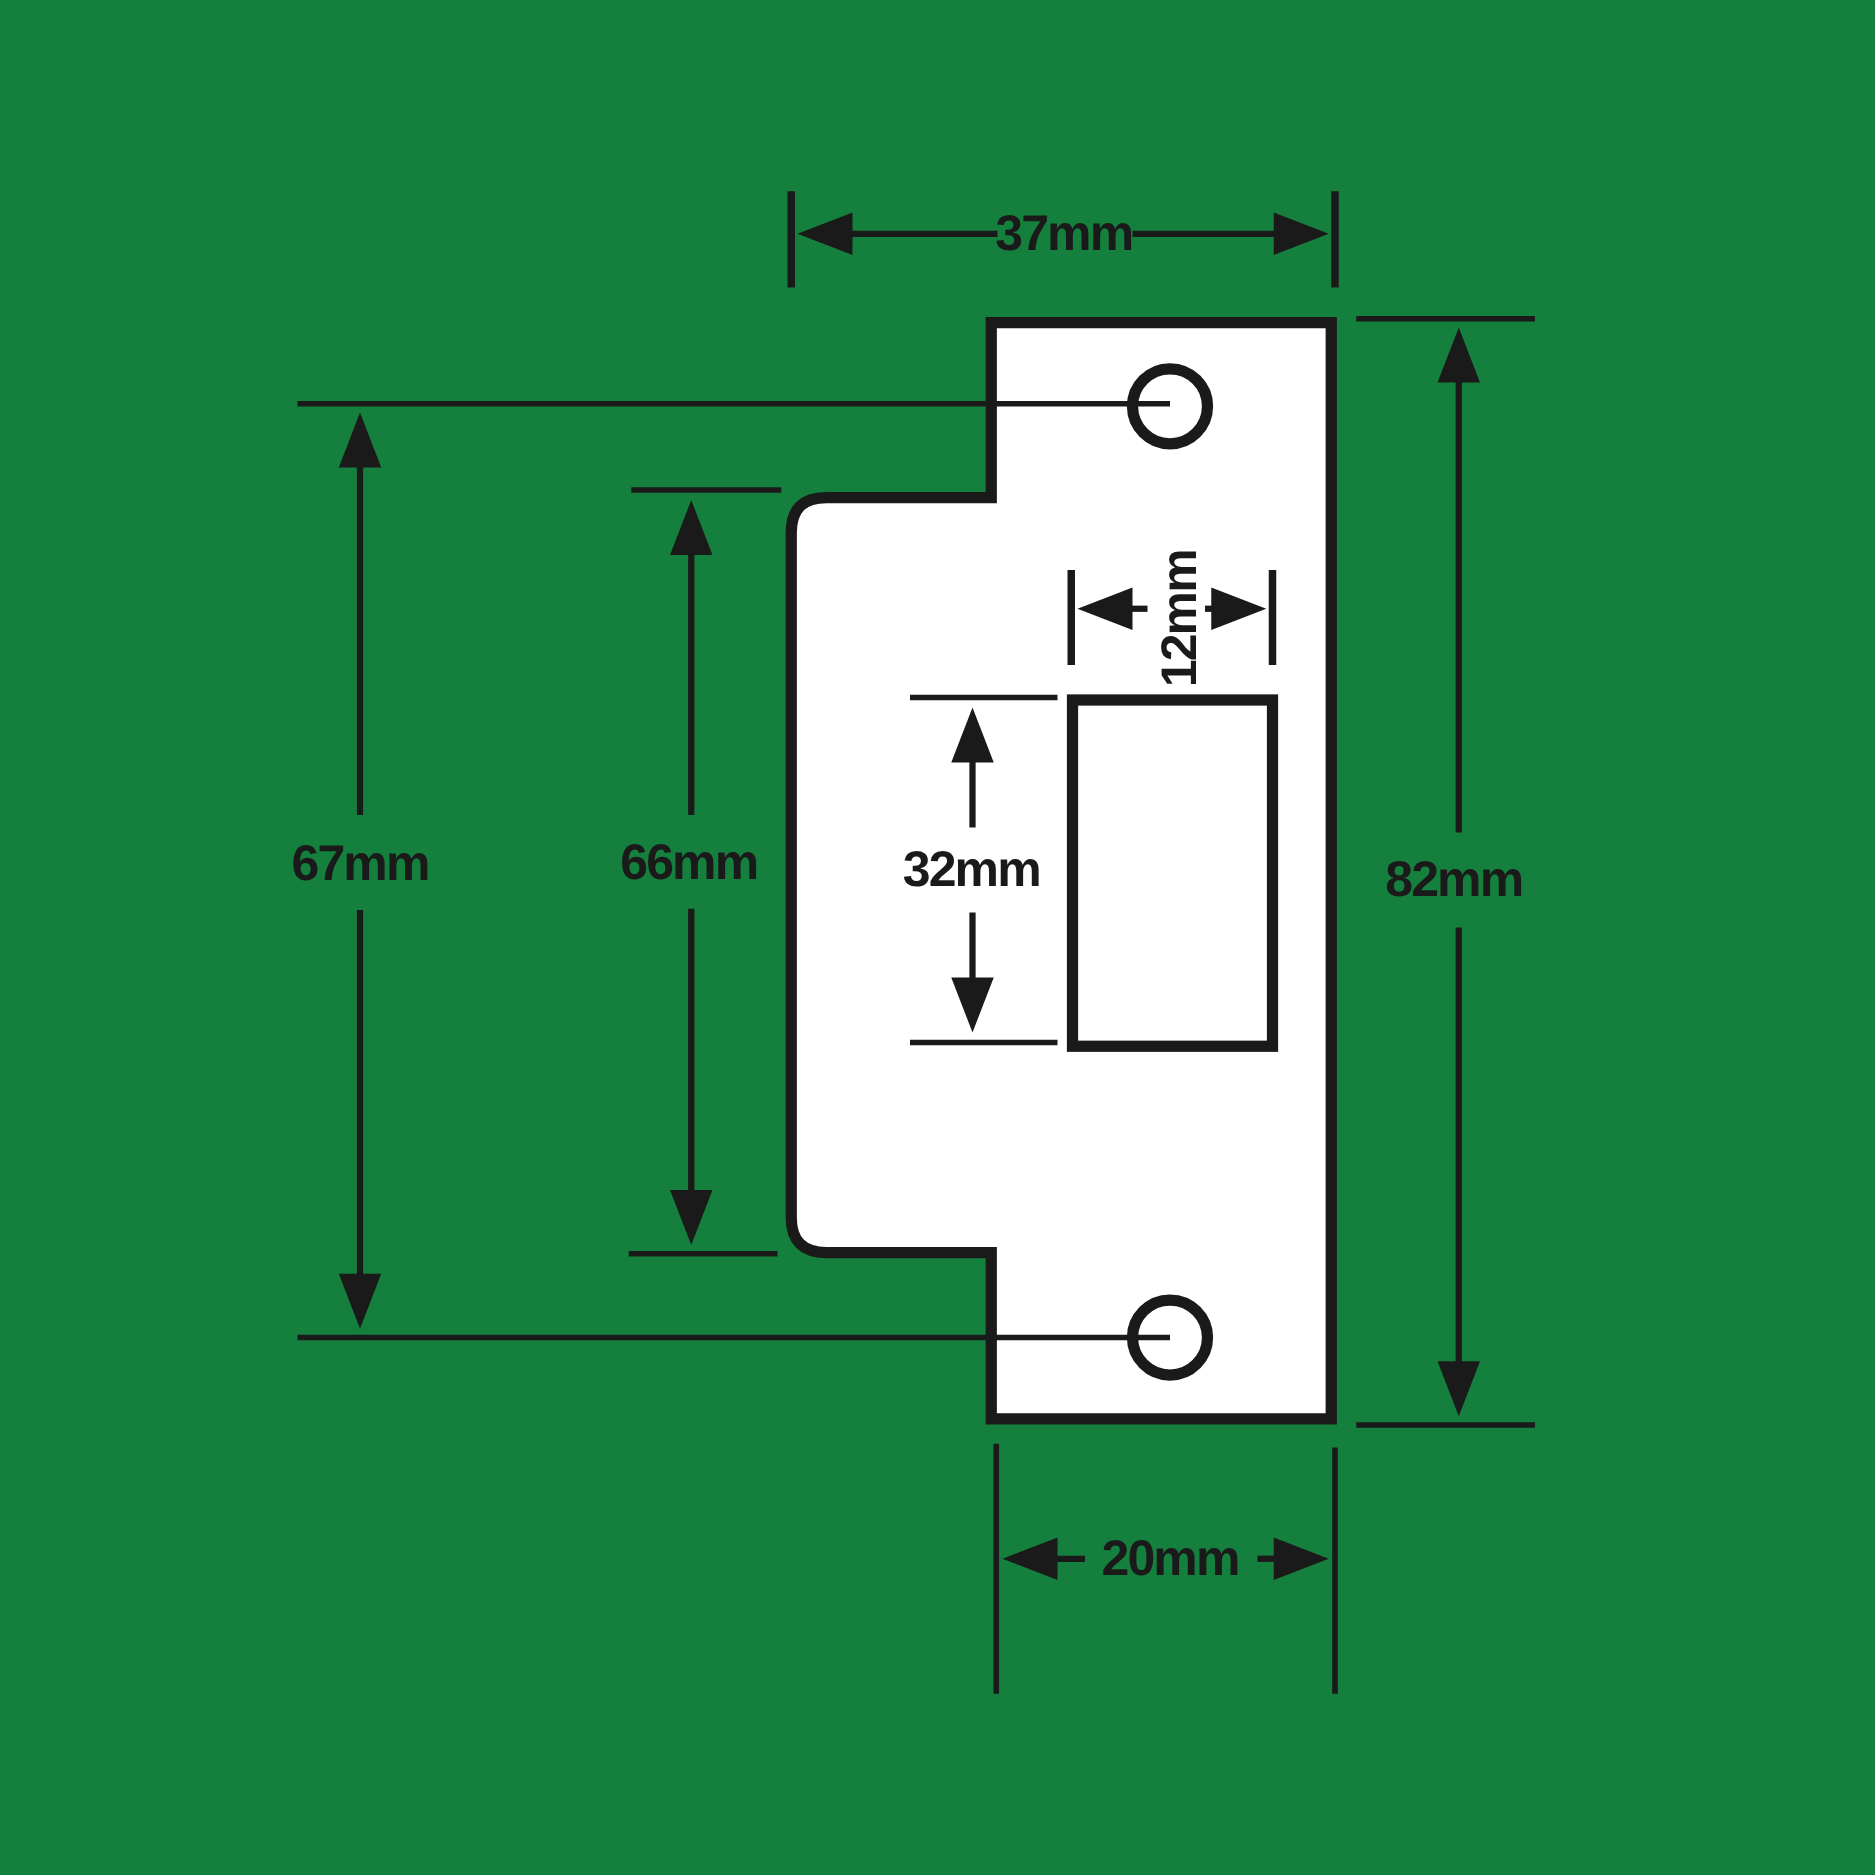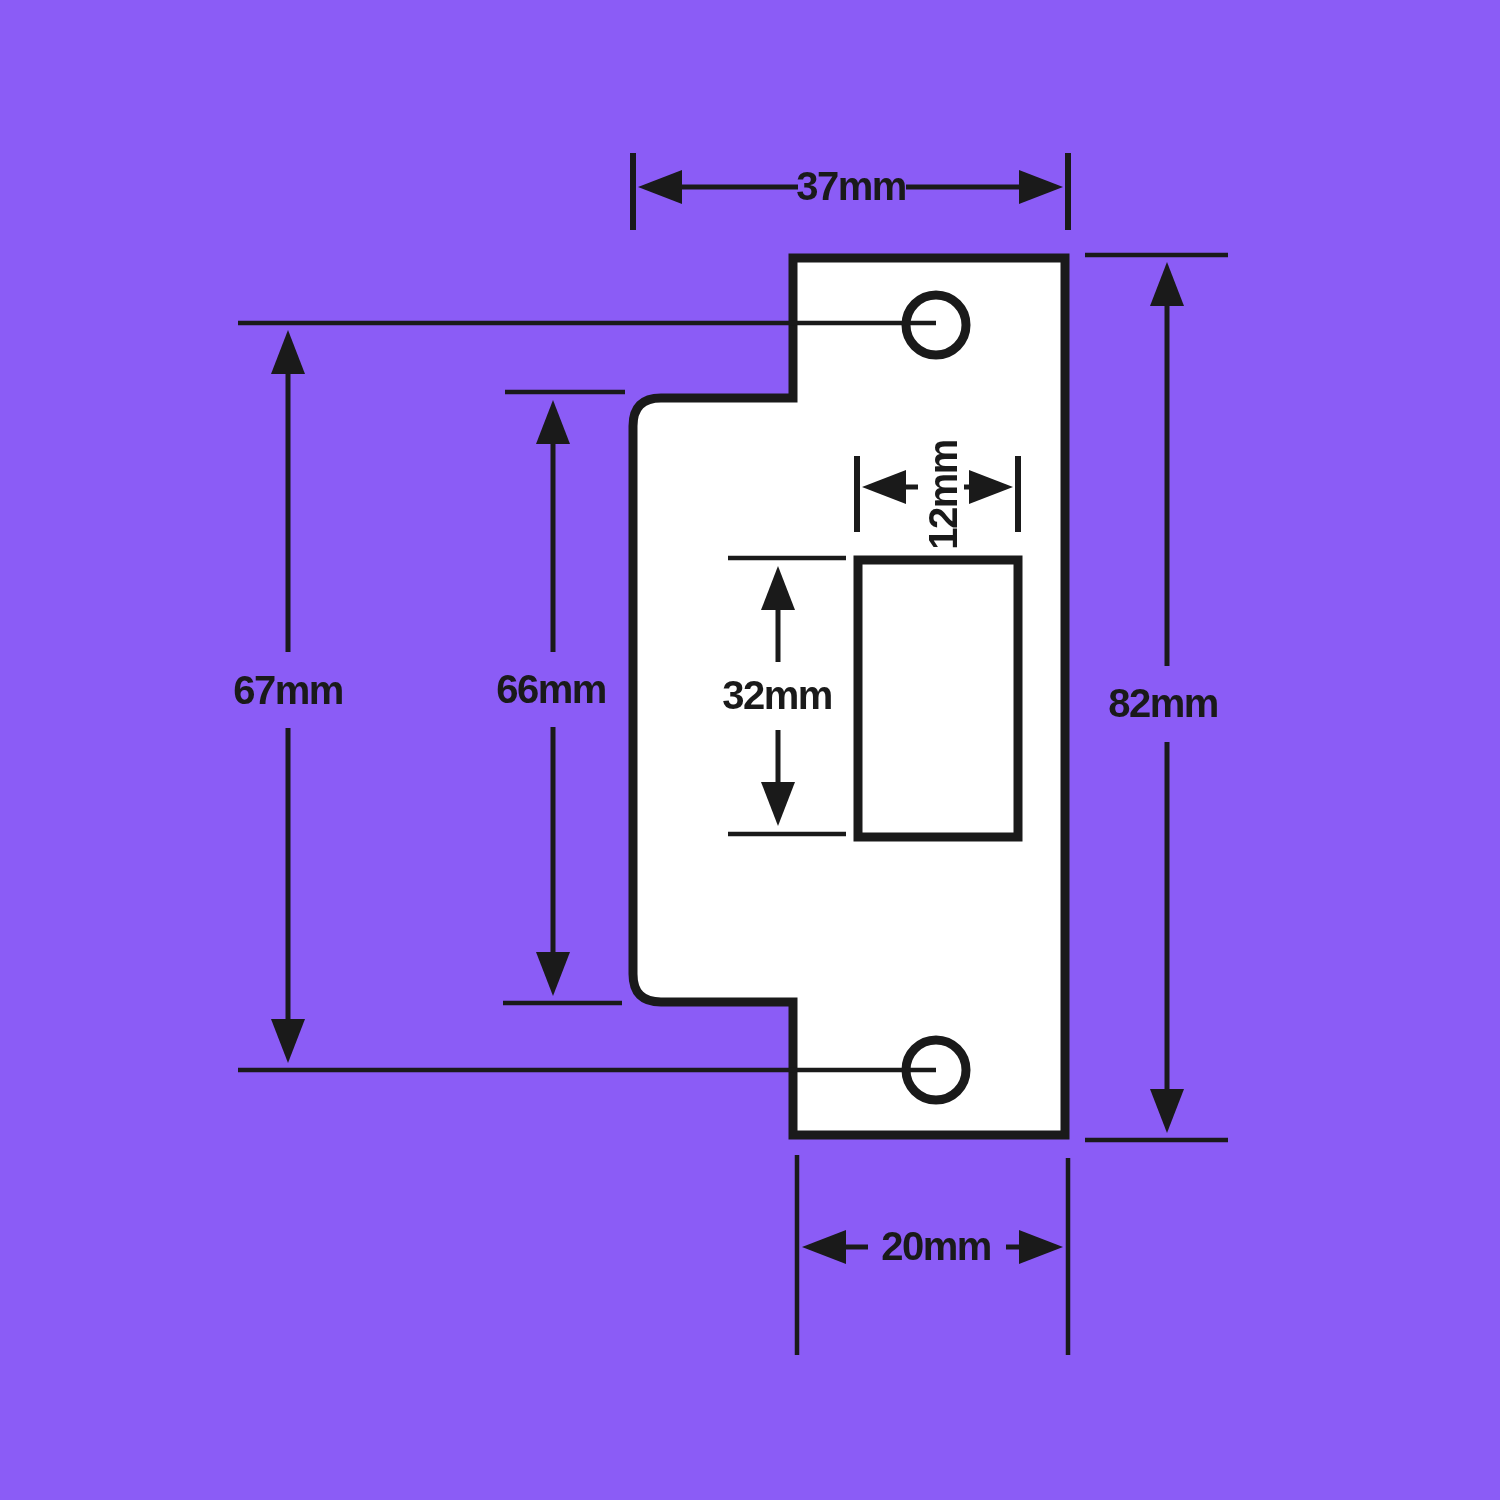--- a/index.html
+++ b/index.html
@@ -4,21 +4,21 @@
 <style>
   html, body {
     margin: 0;
     padding: 0;
     background: #ffffff;
   }
   .stage {
     position: relative;
     width: 1500px;
     height: 1500px;
-    background: #8b5cf6;
+    background: #15803d;
     overflow: hidden;
   }
   svg text {
     font-family: "Liberation Sans", "DejaVu Sans", sans-serif;
     font-weight: 700;
     font-size: 40px;
     letter-spacing: -1.5px;
     fill: #1a1a1a;
   }
   .outline {

